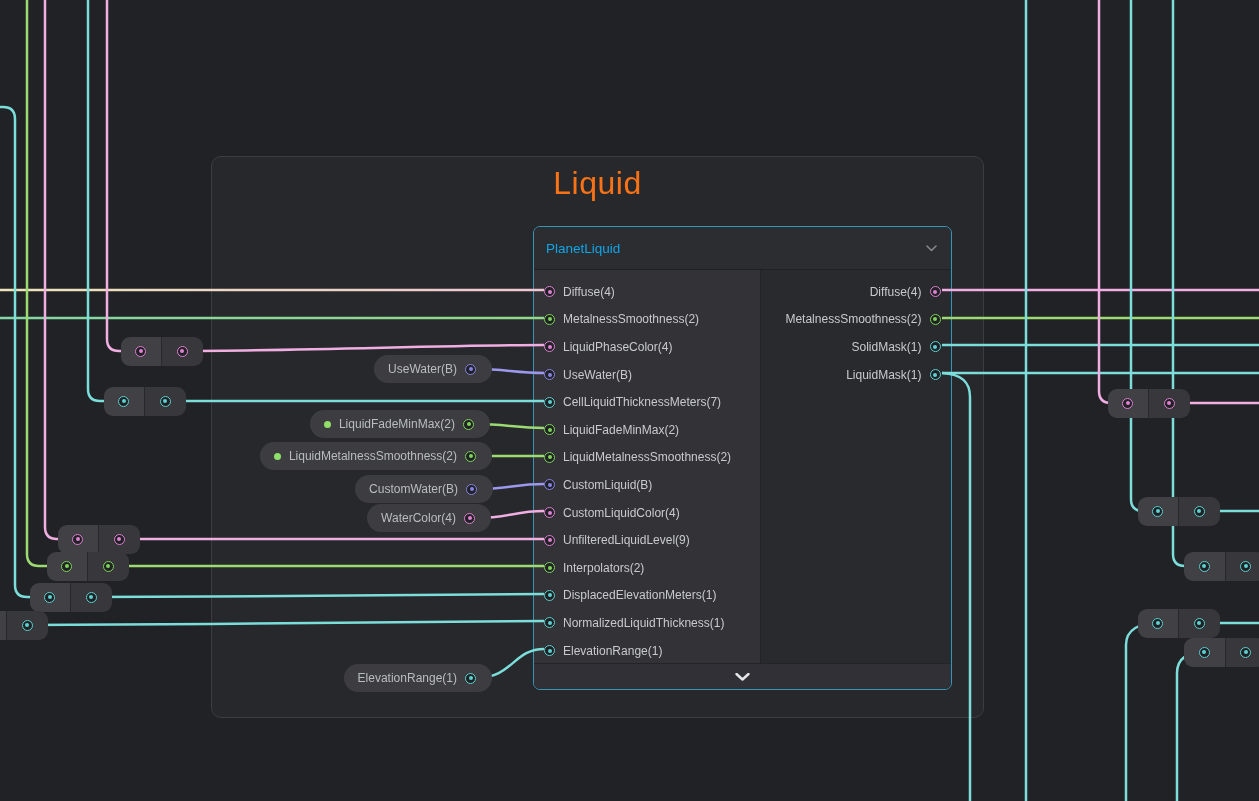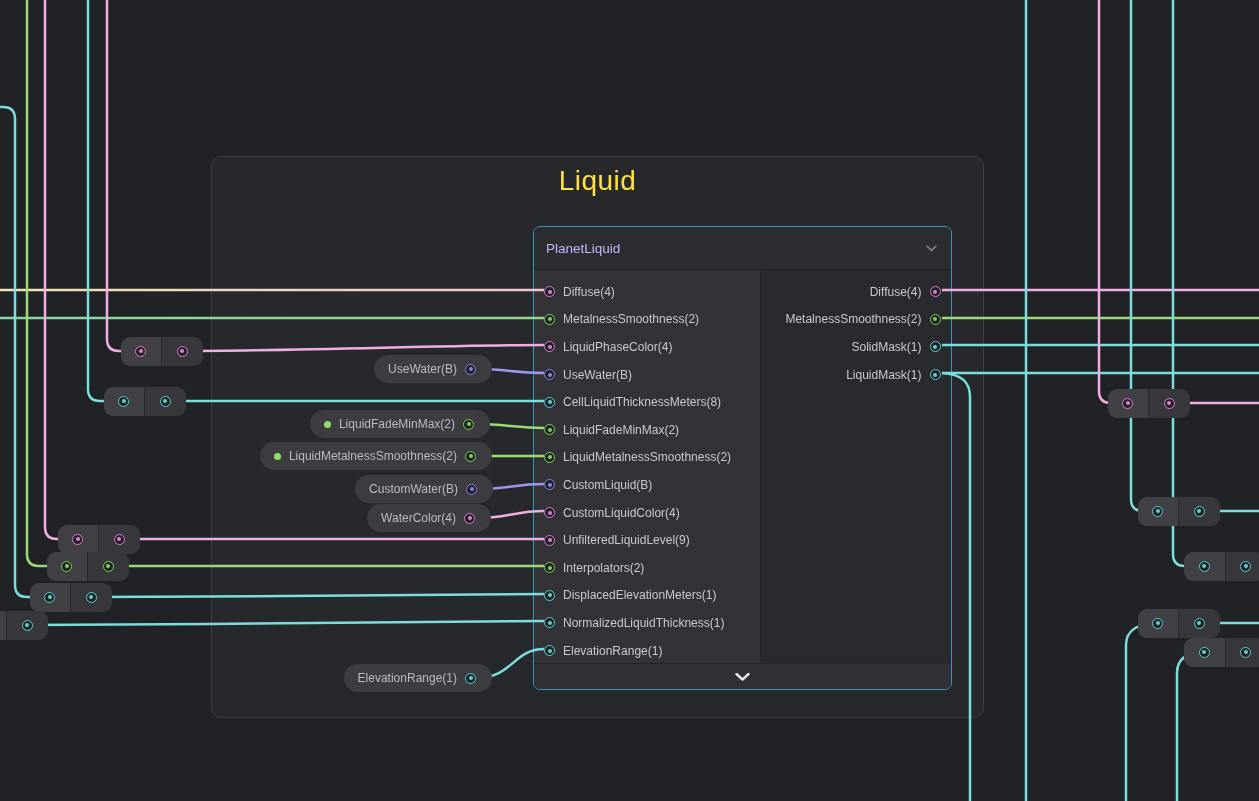--- a/index.html
+++ b/index.html
@@ -10,37 +10,37 @@
     -webkit-font-smoothing:antialiased;
   }
   
   .group{
     position:absolute;left:211px;top:156px;width:773px;height:562px;
     background:#27282b;border:1px solid #3c3d40;border-radius:10px;
     box-sizing:border-box;
   }
   .gtitle{
     position:absolute;left:0;top:8px;width:100%;text-align:center;
-    font-size:28px;color:#fde047;letter-spacing:.5px;
+    font-size:32px;color:#f97316;letter-spacing:.5px;
   }
   
   #wires{position:absolute;left:0;top:0;z-index:3;pointer-events:none;}
   #wires path{pointer-events:stroke;}
   
   .node{
     position:absolute;left:533px;top:226px;width:419px;height:464px;
     border:1px solid #3795b8;border-radius:7px;box-sizing:border-box;
     display:flex;flex-direction:column;overflow:hidden;z-index:2;
     background:#292a2e;
   }
   .nhead{
     height:42px;flex:none;display:flex;align-items:center;
     background:#2c2d31;border-bottom:1px solid #202124;
   }
-  .ntitle{font-size:13.5px;color:#c4b5fd;padding-left:12px;}
+  .ntitle{font-size:13.5px;color:#0ea5e9;padding-left:12px;}
   .chev{margin-left:auto;margin-right:14px;flex:none;}
   .nbody{flex:1;display:flex;min-height:0;text-align:center;}
   .col-in{width:226px;flex:none;background:#323237;padding-top:8px;box-sizing:border-box;}
   .col-out{flex:1;background:#292a2e;border-left:1px solid #232427;padding-top:8px;box-sizing:border-box;}
   .row{height:27.6px;display:flex;align-items:center;gap:8px;font-size:12px;color:#c9cacc;}
   .row.in{padding-left:10px;}
   .row.out{justify-content:flex-end;padding-right:10.5px;}
   .nfoot{
     height:25px;flex:none;display:flex;align-items:center;justify-content:center;
     background:#303036;border-top:1px solid #232427;
@@ -155,21 +155,21 @@
           <div class="row in">
             <span class="port" style="--c: #8683e6;">
               <i></i>
             </span>
             <span>UseWater(B)</span>
           </div>
           <div class="row in">
             <span class="port" style="--c: #5cd1d1;">
               <i></i>
             </span>
-            <span>CellLiquidThicknessMeters(8)</span>
+            <span>CellLiquidThicknessMeters(7)</span>
           </div>
           <div class="row in">
             <span class="port" style="--c: #7ed458;">
               <i></i>
             </span>
             <span>LiquidFadeMinMax(2)</span>
           </div>
           <div class="row in">
             <span class="port" style="--c: #7ed458;">
               <i></i>

